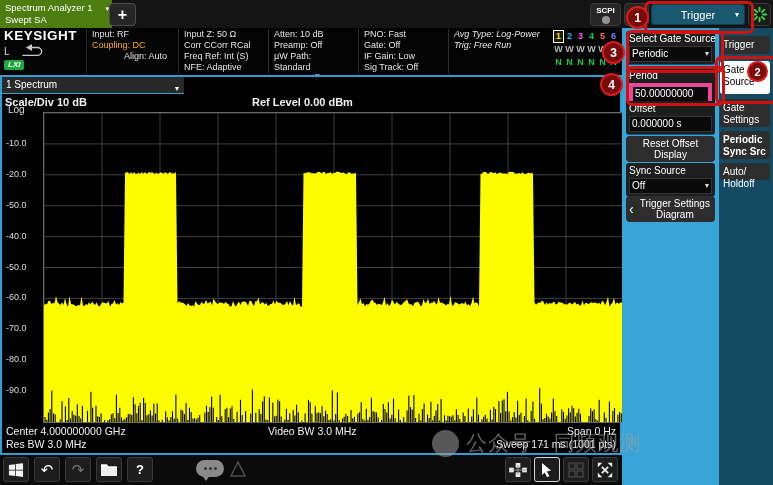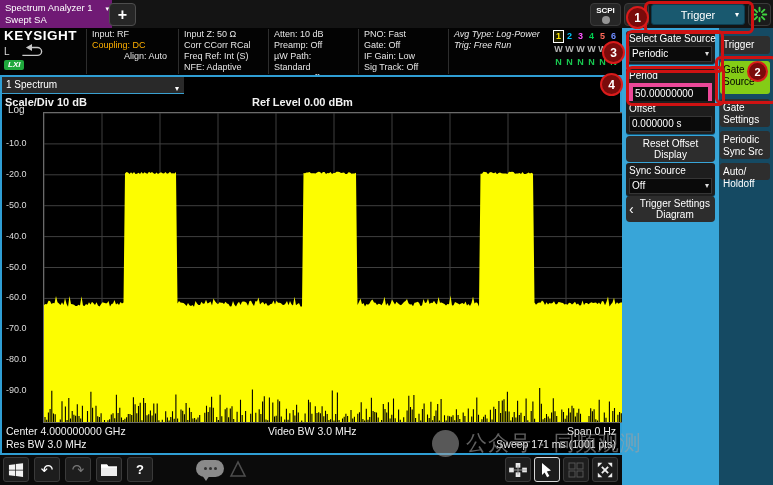--- a/index.html
+++ b/index.html
@@ -1,20 +1,20 @@
 <!DOCTYPE html>
 <html><head>
 <meta charset="utf-8">
 <style>
   html,body{margin:0;padding:0;background:#000;}
   #screen{position:relative;width:773px;height:485px;background:#101010;overflow:hidden;
           font-family:"Liberation Sans",sans-serif;color:#e6e6e6;}
   
   #top-bar{position:absolute;left:0;top:0;width:773px;height:28px;background:#141414;}
-  #app-tab{position:absolute;left:0;top:0;width:112px;height:28px;background:#701a75;color:#fff;
+  #app-tab{position:absolute;left:0;top:0;width:112px;height:28px;background:#4d7c0f;color:#fff;
            padding:2px 5px;box-sizing:border-box;cursor:pointer;}
   #app-tab .l1{font-size:9.5px;line-height:12px;white-space:nowrap;}
   #app-tab .l2{font-size:9.5px;line-height:12px;}
   #app-tab .caret{position:absolute;right:3px;top:5px;font-size:7px;}
   .tb-top-btn{position:absolute;top:3px;background:#262626;border:1px solid #4d4d4d;border-radius:4px;
               color:#fff;display:flex;align-items:center;justify-content:center;box-sizing:border-box;}
   #plus-btn{left:109px;width:27px;height:23px;font-size:16px;font-weight:bold;}
   #scpi-btn{left:590px;width:31px;height:23px;flex-direction:column;gap:1px;border-color:#3a3a3a;}
   #scpi-btn .scpi-txt{font-size:8px;font-weight:bold;line-height:9px;}
   #scpi-btn .scpi-led{width:8px;height:8px;border-radius:50%;background:#949494;}
@@ -80,21 +80,21 @@
   .mg-select,.mg-value{background:#0a0a0a;margin-top:1px;color:#fff;font-size:10px;line-height:14px;
               padding:0 2px;display:flex;justify-content:space-between;border:1px solid #353535;cursor:pointer;}
   .mg-select .caret{font-size:8px;color:#ddd;}
   #period-group .mg-value{border:4px solid #ec4899;}
   .panel-btn{position:absolute;left:4px;width:89px;background:#2d2d2d;border-radius:4px;color:#fff;
              font-size:10px;line-height:11px;text-align:center;padding:2px 1px;box-sizing:border-box;cursor:pointer;}
   #diagram-btn{display:flex;align-items:center;text-align:center;}
   #diagram-btn .chev{font-size:14px;line-height:12px;margin:0 2px;}
   .side-tab{position:absolute;left:1px;width:50px;background:#2e2e2e;border-radius:3px;color:#fff;
             font-size:10px;line-height:11.5px;padding:3px 3px;box-sizing:border-box;cursor:pointer;}
-  .side-tab.active{background:#84cc16;color:#000;}
+  .side-tab.active{background:#ffffff;color:#000;}
   
   .co-rect{position:absolute;border:3px solid #cf1212;border-radius:6px;z-index:60;pointer-events:none;}
   .co-circle{position:absolute;width:19px;height:19px;border-radius:50%;background:#7a0b0b;
              border:2px solid #d91b1b;color:#fff;font-size:12px;font-weight:bold;z-index:61;
              display:flex;align-items:center;justify-content:center;box-sizing:content-box;}
   #co-r1{left:644px;top:1px;width:104px;height:27px;}
   #co-c1{left:626px;top:6px;}
   #co-r2{left:715px;top:56px;width:56px;height:42px;}
   #co-c2{left:747px;top:61px;width:17px;height:17px;font-size:11px;}
   #co-r3{left:626px;top:30px;width:92px;height:37px;}
@@ -344,21 +344,21 @@
       </div>
       <div class="panel-btn" id="diagram-btn" style="top:168px;">
         <span class="chev">‹</span>
         <span style="flex:1;">Trigger Settings Diagram</span>
       </div>
     </div>
     <div id="tab-col">
       <div class="side-tab" style="top:8px;"><span>Trigger</span></div>
       <div class="side-tab active" style="top:33px;height:33px;"><span>Gate Source</span></div>
       <div class="side-tab" style="top:71px;height:28px;"><span>Gate Settings</span></div>
-      <div class="side-tab" style="top:103px;height:28px;"><span>Periodic Sync Src</span></div>
+      <div class="side-tab" style="top:103px;height:28px;font-weight:bold;"><span>Periodic Sync Src</span></div>
       <div class="side-tab" style="top:135px;height:17px;"><span>Auto/​Holdoff</span></div>
     </div>
   </div>
 
   <div id="co-r1" class="co-rect"></div>
   <div id="co-c1" class="co-circle">1</div>
   <div id="co-r2" class="co-rect"></div>
   <div id="co-c2" class="co-circle">2</div>
   <div id="co-r3" class="co-rect"></div>
   <div id="co-c3" class="co-circle">3</div>

